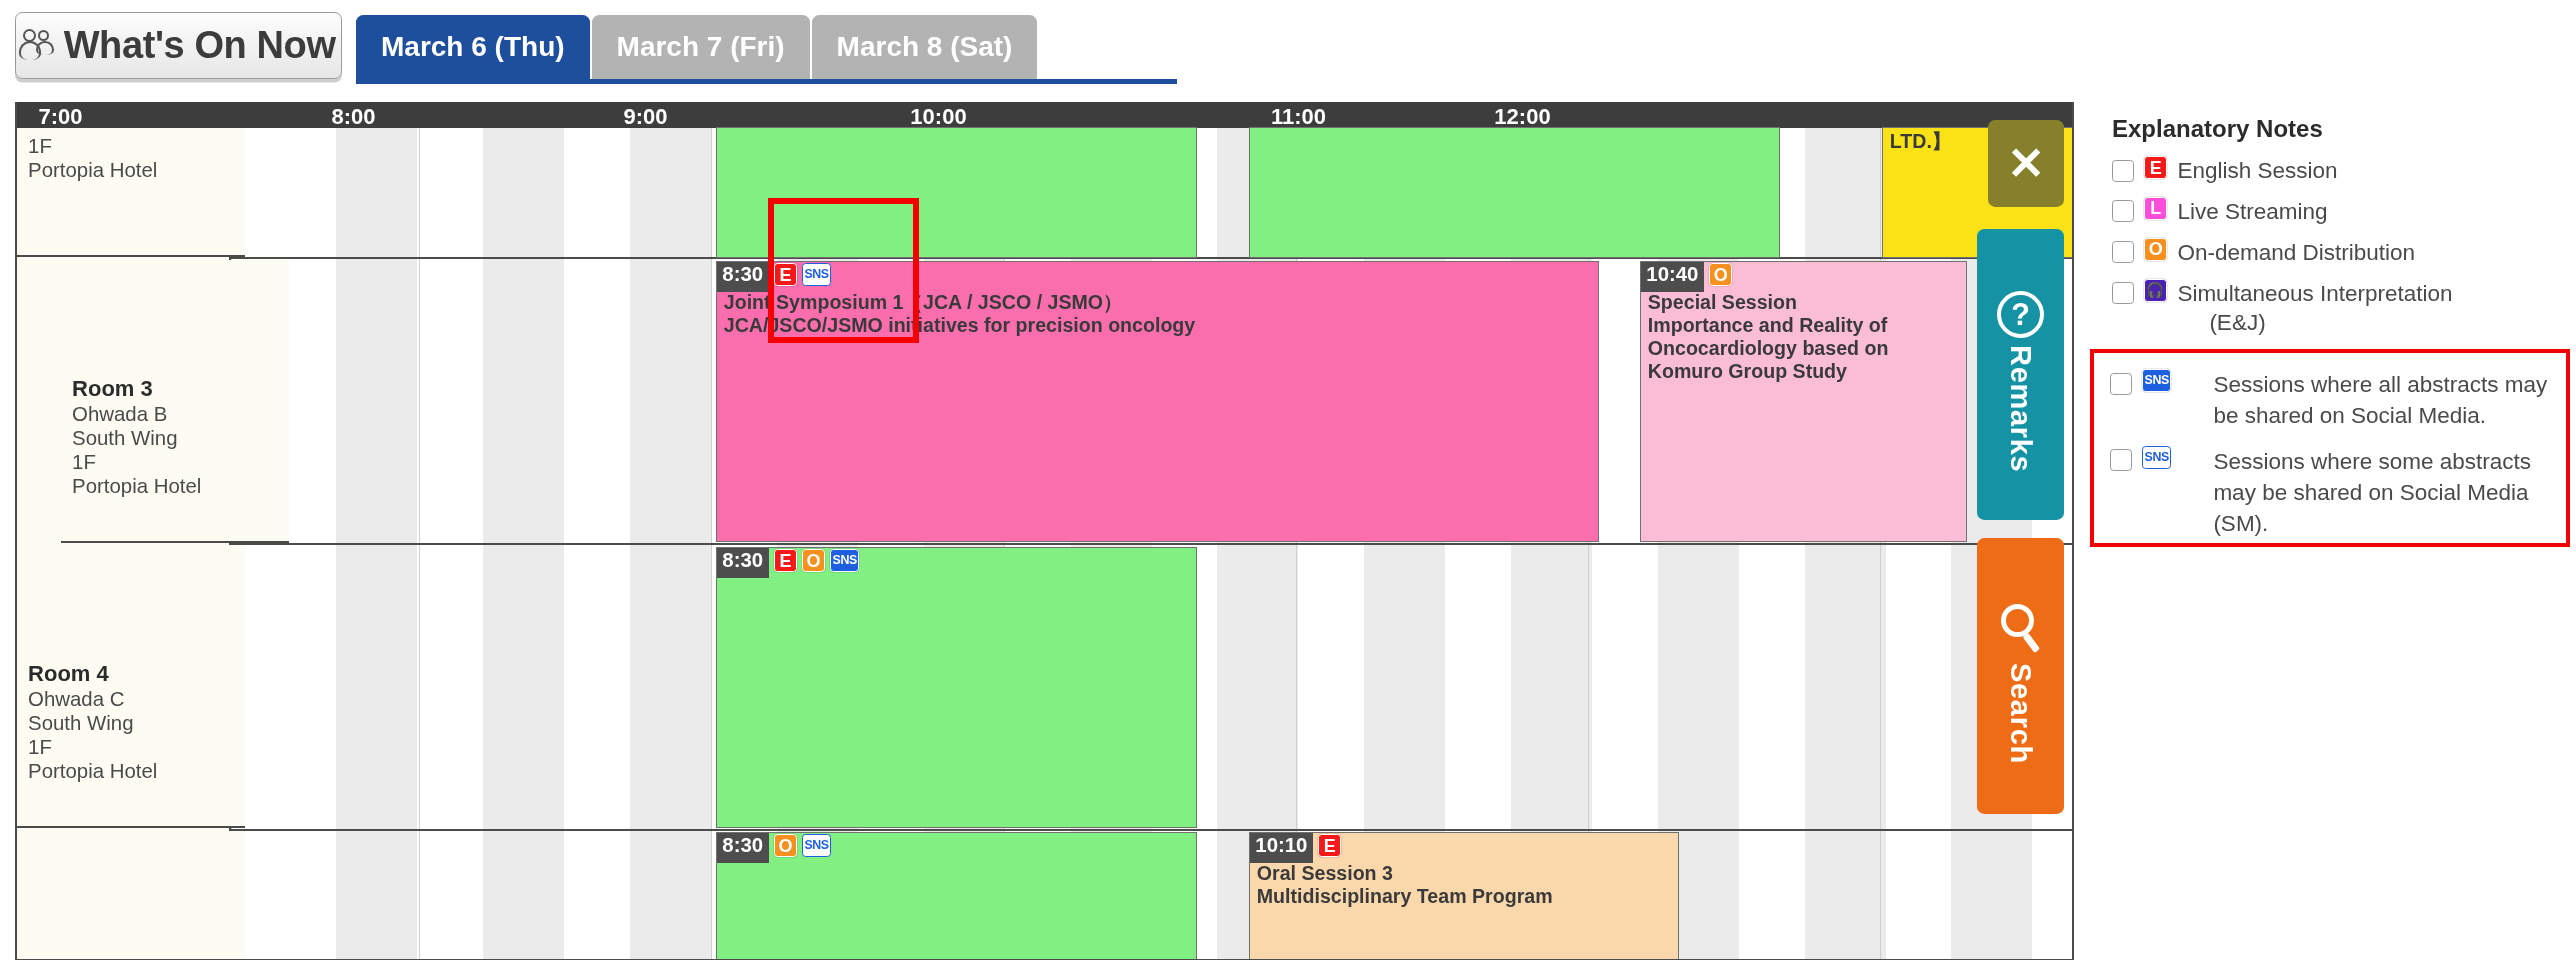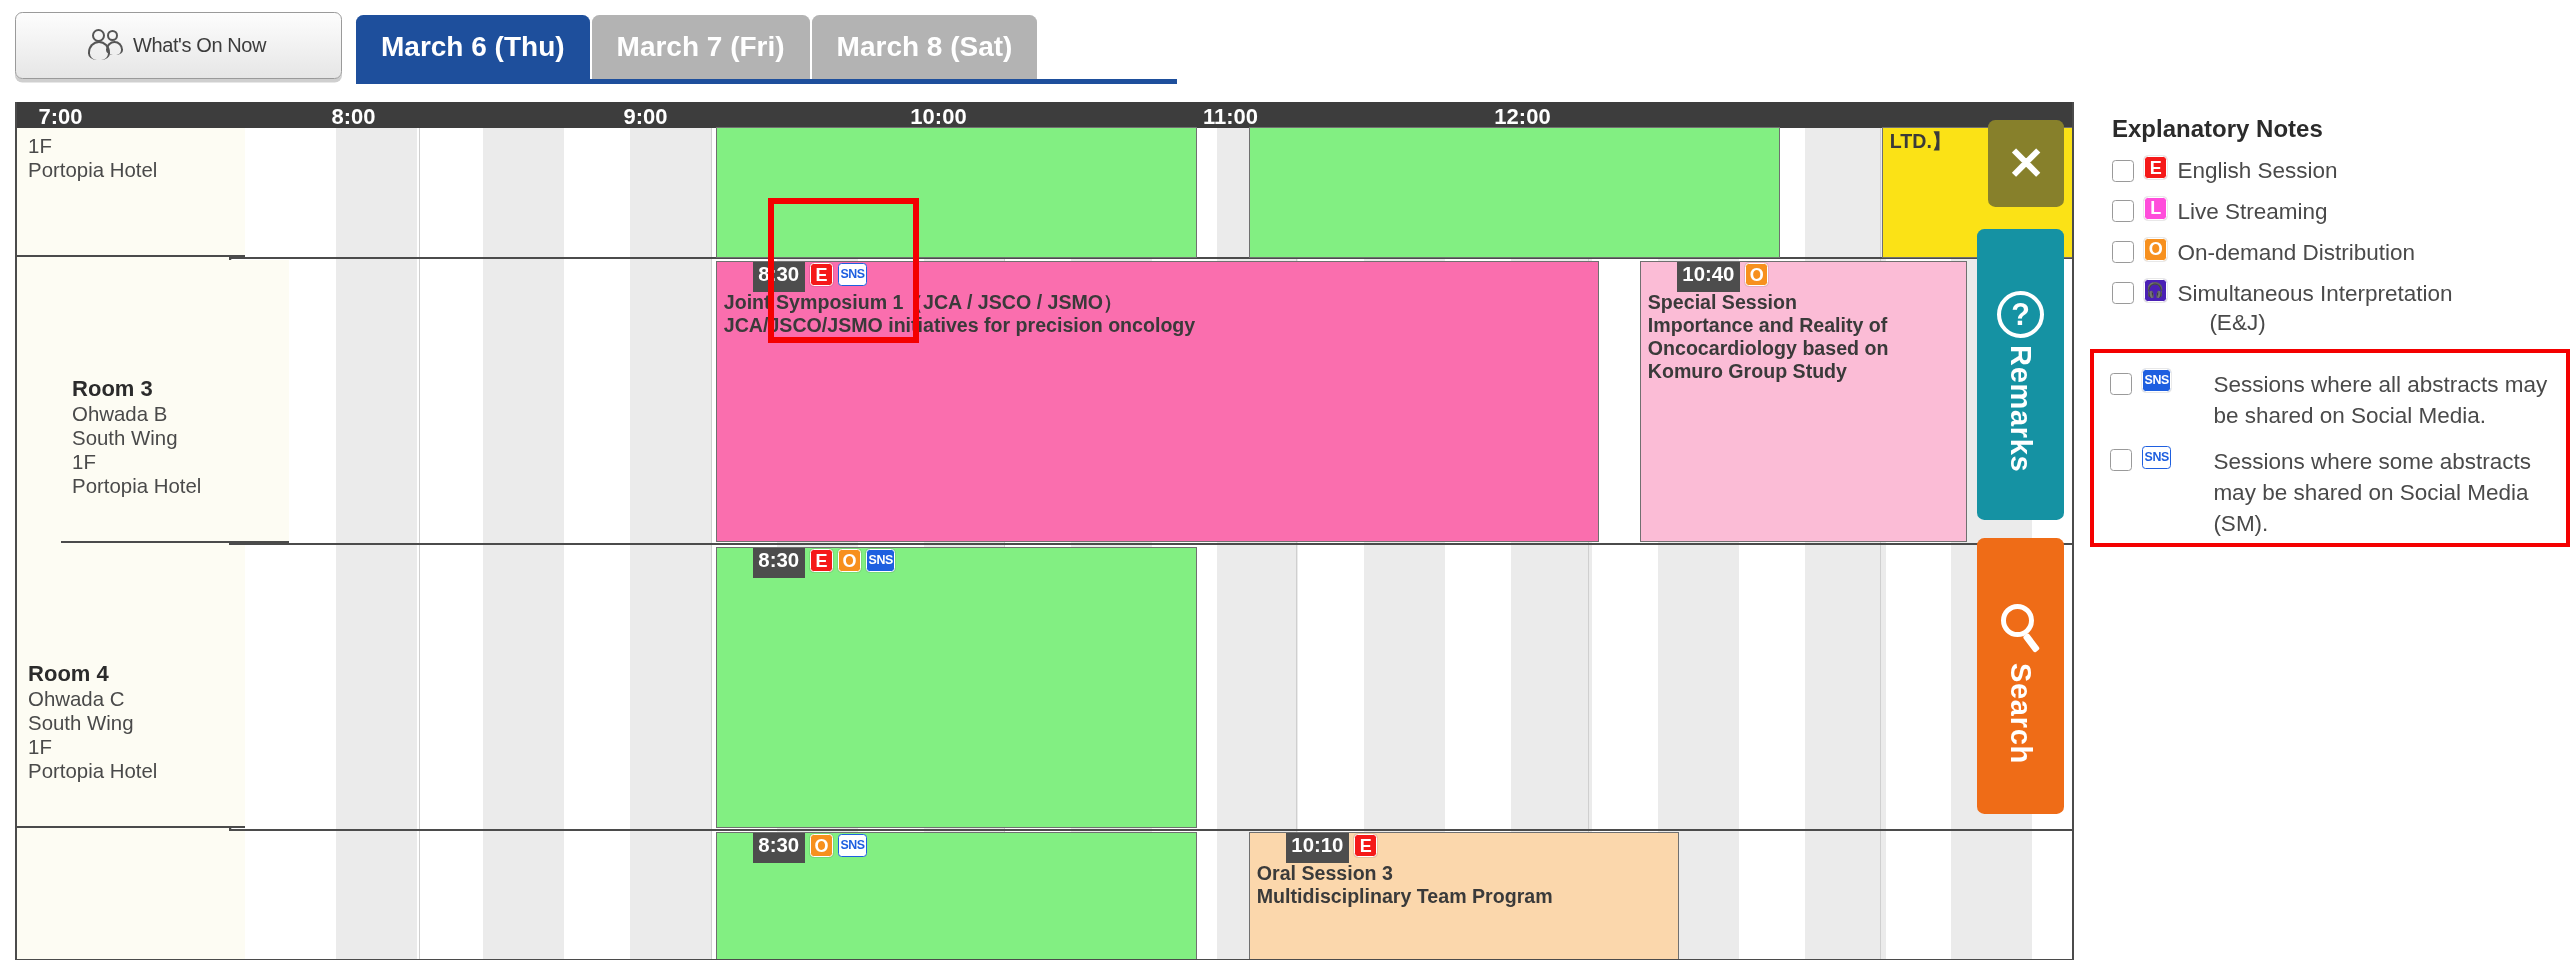--- a/index.html
+++ b/index.html
@@ -7,21 +7,21 @@
     font-family:"Liberation Sans", sans-serif; }
 
   
   .topbar { position:absolute; left:0; top:0; width:2093px; height:96px; }
   .whatson {
     position:absolute; left:14.5px; top:11.6px; width:327px; height:67px;
     background:linear-gradient(#fdfdfd,#e6e6e6); border:1.5px solid #9a9a9a;
     border-radius:7.3px; display:flex; align-items:center; justify-content:center;
     gap:10.2px; box-shadow:0 3.6px 0 #cfcfcf;
   }
-  .whatson .lbl { font-size:20px; font-weight:normal; color:#3c3c3c; letter-spacing:-0.4px;}
+  .whatson .lbl { font-size:38px; font-weight:bold; color:#3c3c3c; letter-spacing:-0.4px;}
   .ppl { position:relative; width:33px; height:32px; }
   .ppl i { position:absolute; border:2.9px solid #555; border-radius:50%; background:transparent;}
   .ppl .h1i{ width:13px;height:13px; left:2.2px; top:0;}
   .ppl .h2i{ width:11px;height:11px; left:17.4px; top:0.7px;}
   .ppl .b1i{ width:22px;height:19px; left:-1.5px; top:12.4px; border-radius:50% 50% 40% 40%/60% 60% 35% 35%; border-bottom:none;}
   .ppl .b2i{ width:17.4px;height:14.5px; left:16px; top:11.6px; border-radius:50% 50% 40% 40%/60% 60% 35% 35%; border-bottom:none;}
 
   .tabs { position:absolute; left:356px; top:14.5px; display:flex; align-items:flex-end; gap:2px;}
   .tab { height:64px; padding:0 25px; display:flex; align-items:center;
          font-size:28px; font-weight:bold; border-radius:7.3px 7.3px 0 0; color:#fff;
@@ -43,21 +43,21 @@
   .roomcell .rsub  { font-size:20.4px; color:#4a4a4a; line-height:1.18;}
 
   .lanes { position:absolute; left:214px; top:26px; right:0; bottom:0; }
   .stripe { position:absolute; top:0; bottom:0; width:81px; background:#ebebeb;}
   .vline  { position:absolute; top:0; bottom:0; width:1.5px; background:#cfcfcf;}
   .rowsep { position:absolute; left:0; right:0; height:2.2px; background:#4b4b4b;}
 
   .evt { position:absolute; border:1.5px solid #707070; overflow:hidden; }
   .evt .head { display:flex; align-items:center; gap:5.1px; height:25px; }
   .evt .time { background:#4d4d4d; color:#fff; font-size:20.4px; font-weight:bold;
-               padding:0.7px 5.8px 2.2px; line-height:1; display:flex; align-items:center; height:35px;margin-left:36px;}
+               padding:0.7px 5.8px 2.2px; line-height:1; display:flex; align-items:center; height:35px;}
   .evt .body { padding:4.4px 7.3px 0 7.3px; font-size:19.6px; font-weight:bold; color:#3a3a3a;
                line-height:1.16; }
   .evt .body .t2 { display:block; }
 
   .bdg { width:23px; height:23px; border-radius:3.6px; display:flex; align-items:center;
          justify-content:center; font-size:18px; font-weight:bold; color:#fff;
          border:1.5px solid #fff; box-shadow:0 0 0 0.7px rgba(0,0,0,.12); flex:0 0 auto; line-height:1;}
   .bdg.e{background:#f51919;} .bdg.l{background:#ff4ddb;} .bdg.o{background:#f7901e;}
   .bdg.i{background:#4b20b5; font-size:14.5px;}
   .bdg.sns{ background:#1e5fe0; color:#fff; font-size:12.4px; letter-spacing:-0.4px; width:29px;}
@@ -126,21 +126,21 @@
   <div class="tabrule"></div>
 </div>
 
 <div class="sched">
 
   <div class="timehdr">
     <span class="tick" style="left:44px">7:00</span>
     <span class="tick" style="left:337px">8:00</span>
     <span class="tick" style="left:629px">9:00</span>
     <span class="tick" style="left:922px">10:00</span>
-    <span class="tick" style="left:1214px">11:00</span>
+    <span class="tick" style="left:1282px">11:00</span>
     <span class="tick" style="left:1506px">12:00</span>
   </div>
 
   <div class="roomcol">
     <div class="roomcell" style="top:0; height:129px;">
       <div class="rsub" style="margin-top:-4.4px;">1F<br>Portopia Hotel</div>
     </div>
     <div class="roomcell" style="top:132px; height:283px;margin-left:44px;">
       <div style="margin-top:106px;">
         <div class="rname">Room 3</div>

